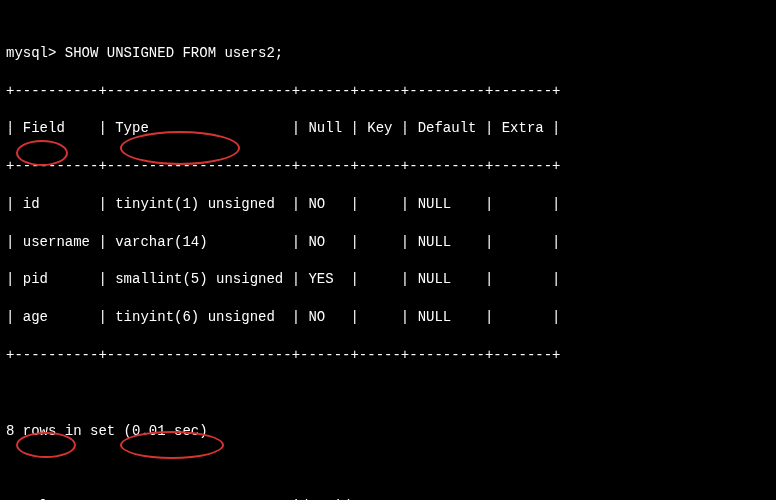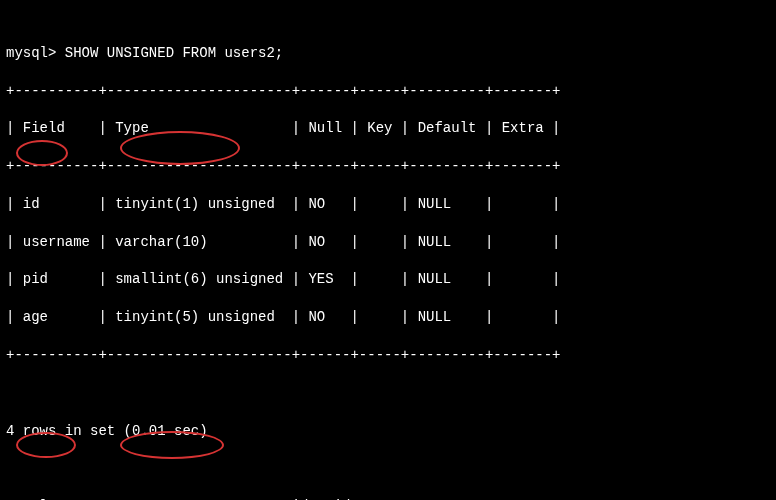--- a/index.html
+++ b/index.html
@@ -28,31 +28,31 @@
 <span><span>mysql&gt; </span><span>SHOW UNSIGNED FROM users2;</span></span>
 
 <span>+----------+----------------------+------+-----+---------+-------+</span>
 
 <span>| Field    | Type                 | Null | Key | Default | Extra |</span>
 
 <span>+----------+----------------------+------+-----+---------+-------+</span>
 
 <span>| id       | tinyint(1) unsigned  | NO   |     | NULL    |       |</span>
 
-<span>| username | varchar(10)          | NO   |     | NULL    |       |</span>
+<span>| username | varchar(14)          | NO   |     | NULL    |       |</span>
 
-<span>| pid      | smallint(6) unsigned | YES  |     | NULL    |       |</span>
+<span>| pid      | smallint(5) unsigned | YES  |     | NULL    |       |</span>
 
-<span>| age      | tinyint(5) unsigned  | NO   |     | NULL    |       |</span>
+<span>| age      | tinyint(6) unsigned  | NO   |     | NULL    |       |</span>
 
 <span>+----------+----------------------+------+-----+---------+-------+</span>
 
 <span></span>
 
-<span>4 rows in set (0.01 sec)</span>
+<span>8 rows in set (0.01 sec)</span>
 
 <span></span>
 
 <span><span>mysql&gt; </span><span>ALTER TABLE users2 CHANGE pid p_id TINYINT UNSIGNED NOT NULL;</span></span>
 
 
 
 
 
 <span></span>

